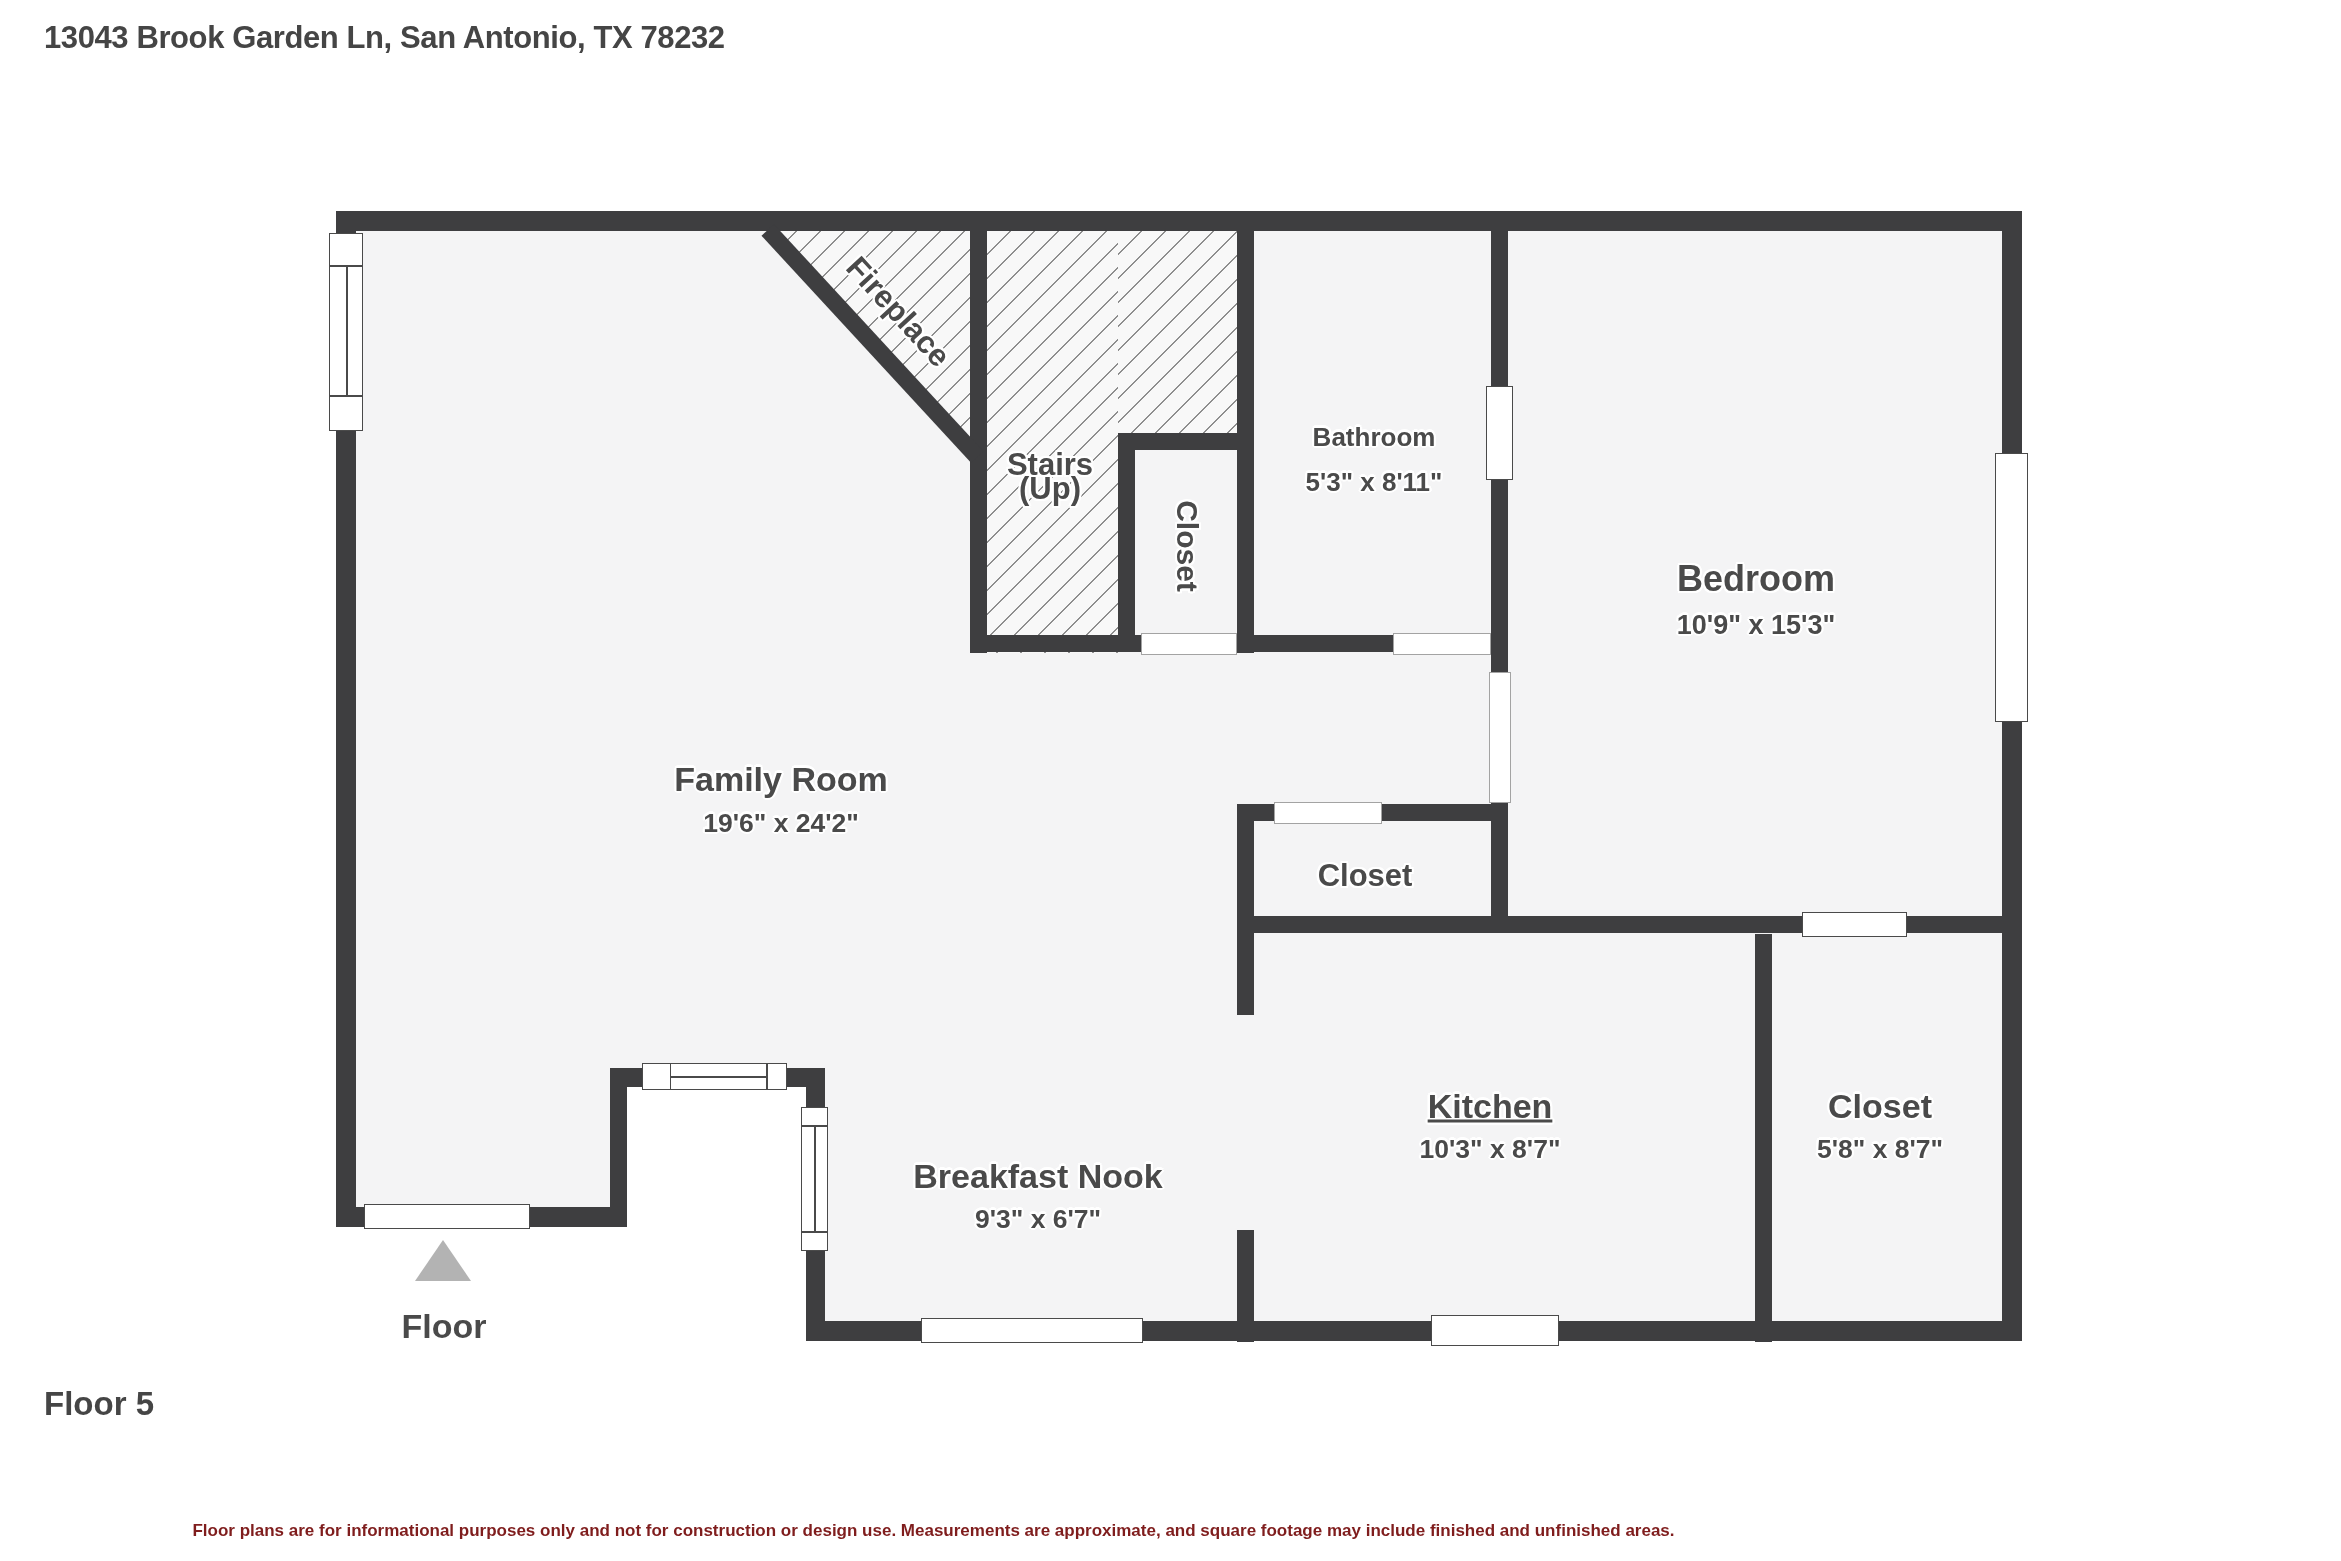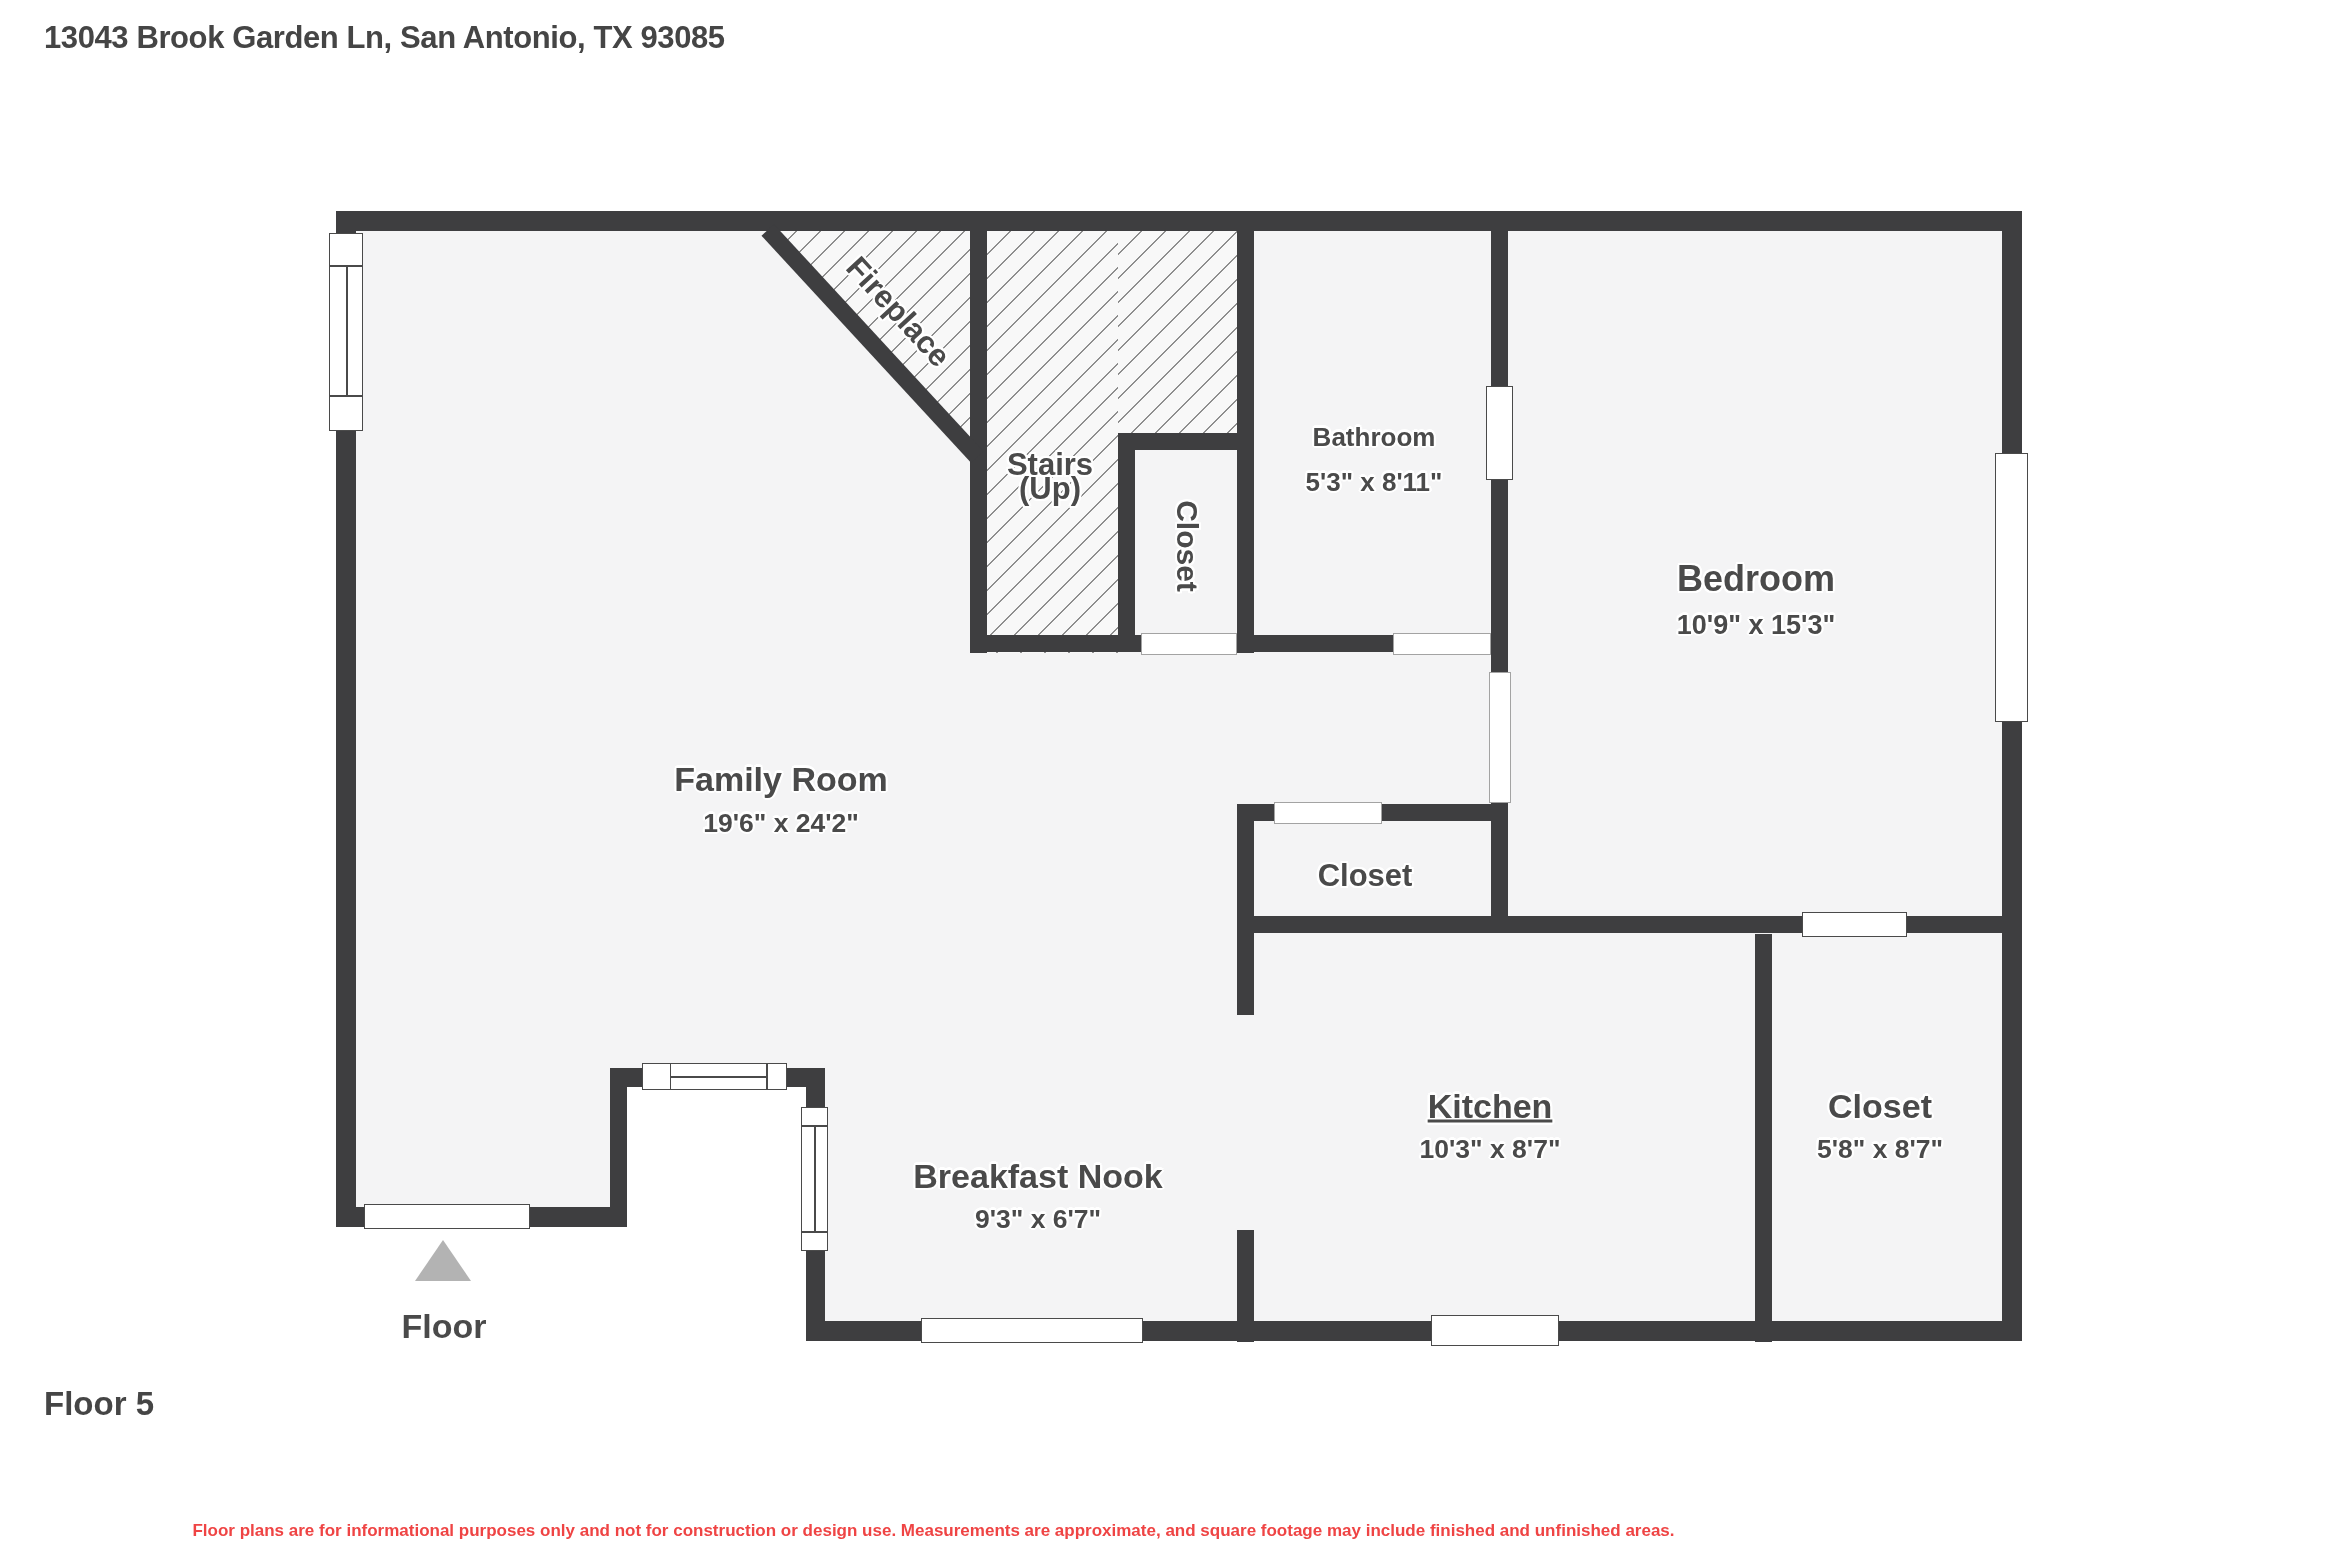--- a/index.html
+++ b/index.html
@@ -2,21 +2,21 @@
 <html style="font-size:12.5px"><head>
 <meta charset="utf-8">
 <style>
   html,body{margin:0;padding:0;background:#ffffff;}
   body{width:2342px;height:1561px;position:relative;font-family:"Liberation Sans","DejaVu Sans",sans-serif;}
   #stage{position:absolute;inset:0;width:2342px;height:1561px;background:#ffffff;overflow:hidden;}
 
   
   .title{position:absolute;left:44px;top:20px;font-size:31px;font-weight:700;color:#454545;letter-spacing:-0.4px;}
   .floor-label{position:absolute;left:44px;top:1385px;font-size:33px;font-weight:700;color:#454545;}
-  .disclaimer{position:absolute;left:0;top:1521px;width:1867px;text-align:center;font-size:17px;font-weight:700;color:#ef4444;}
+  .disclaimer{position:absolute;left:0;top:1521px;width:1867px;text-align:center;font-size:17px;font-weight:700;color:#7f1d1d;}
 
   .lbl{position:absolute;transform:translate(-50%,-50%);color:#4a4a4a;font-weight:700;white-space:nowrap;text-align:center;
        text-shadow:1.6px 1.6px 0 #fff,-1.6px -1.6px 0 #fff,1.6px -1.6px 0 #fff,-1.6px 1.6px 0 #fff,2.3px 0 0 #fff,-2.3px 0 0 #fff,0 2.3px 0 #fff,0 -2.3px 0 #fff;}
   .dims{font-size:26.5px;}
 
   
   .floor{position:absolute;left:336px;top:211px;width:1686px;height:1130px;background:#f4f4f5;}
   .cutout{position:absolute;background:#ffffff;}
   .cut-entry{left:336px;top:1227px;width:291px;height:114px;}
   .cut-alcove{left:627px;top:1087px;width:179px;height:254px;}
@@ -98,21 +98,21 @@
   .lbl-cl-right-d{left:1880px;top:1149px;}
   .lbl-nook{left:1038px;top:1176px;font-size:34px;text-align:right;}
   .lbl-nook-d{left:1038px;top:1219px;}
   .lbl-entry{left:444px;top:1326px;font-size:34px;}
 </style>
 </head>
 <body>
 
 <div id="stage">
 
-  <div class="title">13043 Brook Garden Ln, San Antonio, TX 93085</div>
+  <div class="title">13043 Brook Garden Ln, San Antonio, TX 78232</div>
   <div class="floor-label">Floor 5</div>
   <div class="disclaimer">Floor plans are for informational purposes only and not for construction or design use. Measurements are approximate, and square footage may include finished and unfinished areas.</div>
 
   <div>
 
     <div class="floor"></div>
     <div class="cutout cut-entry"></div>
     <div class="cutout cut-alcove"></div>
 
     <div class="hatch hatch-fp"></div>

